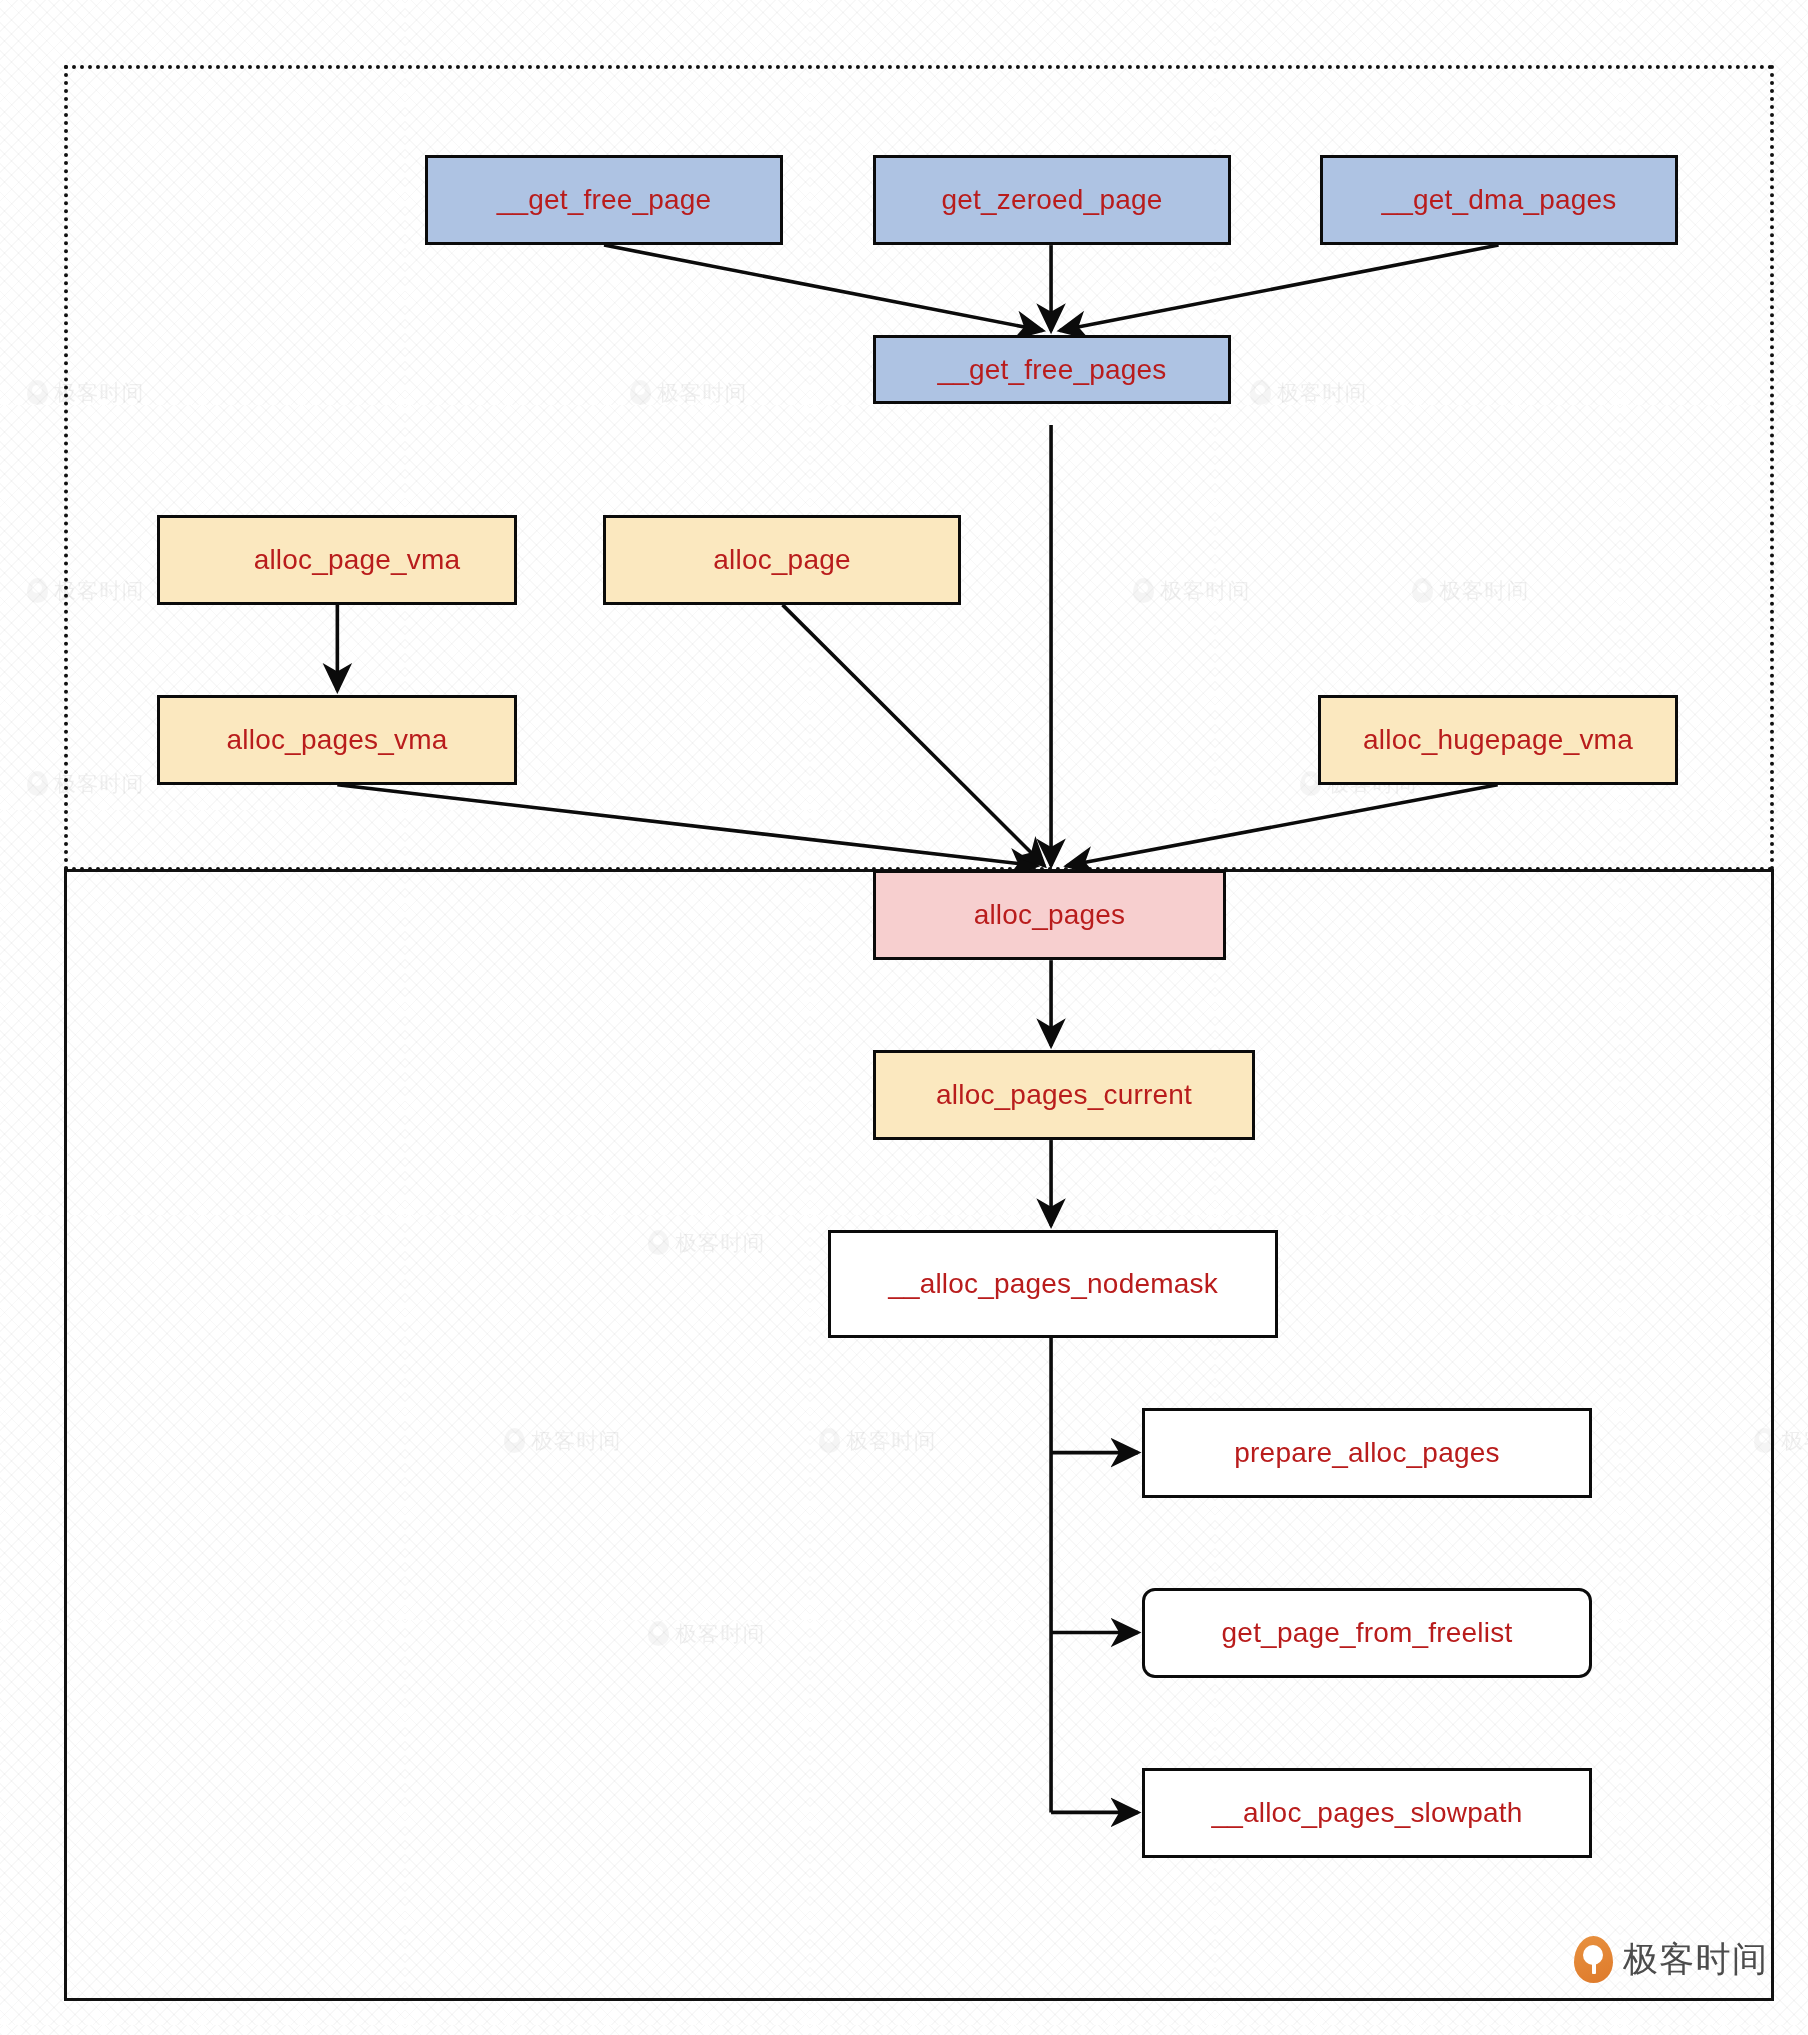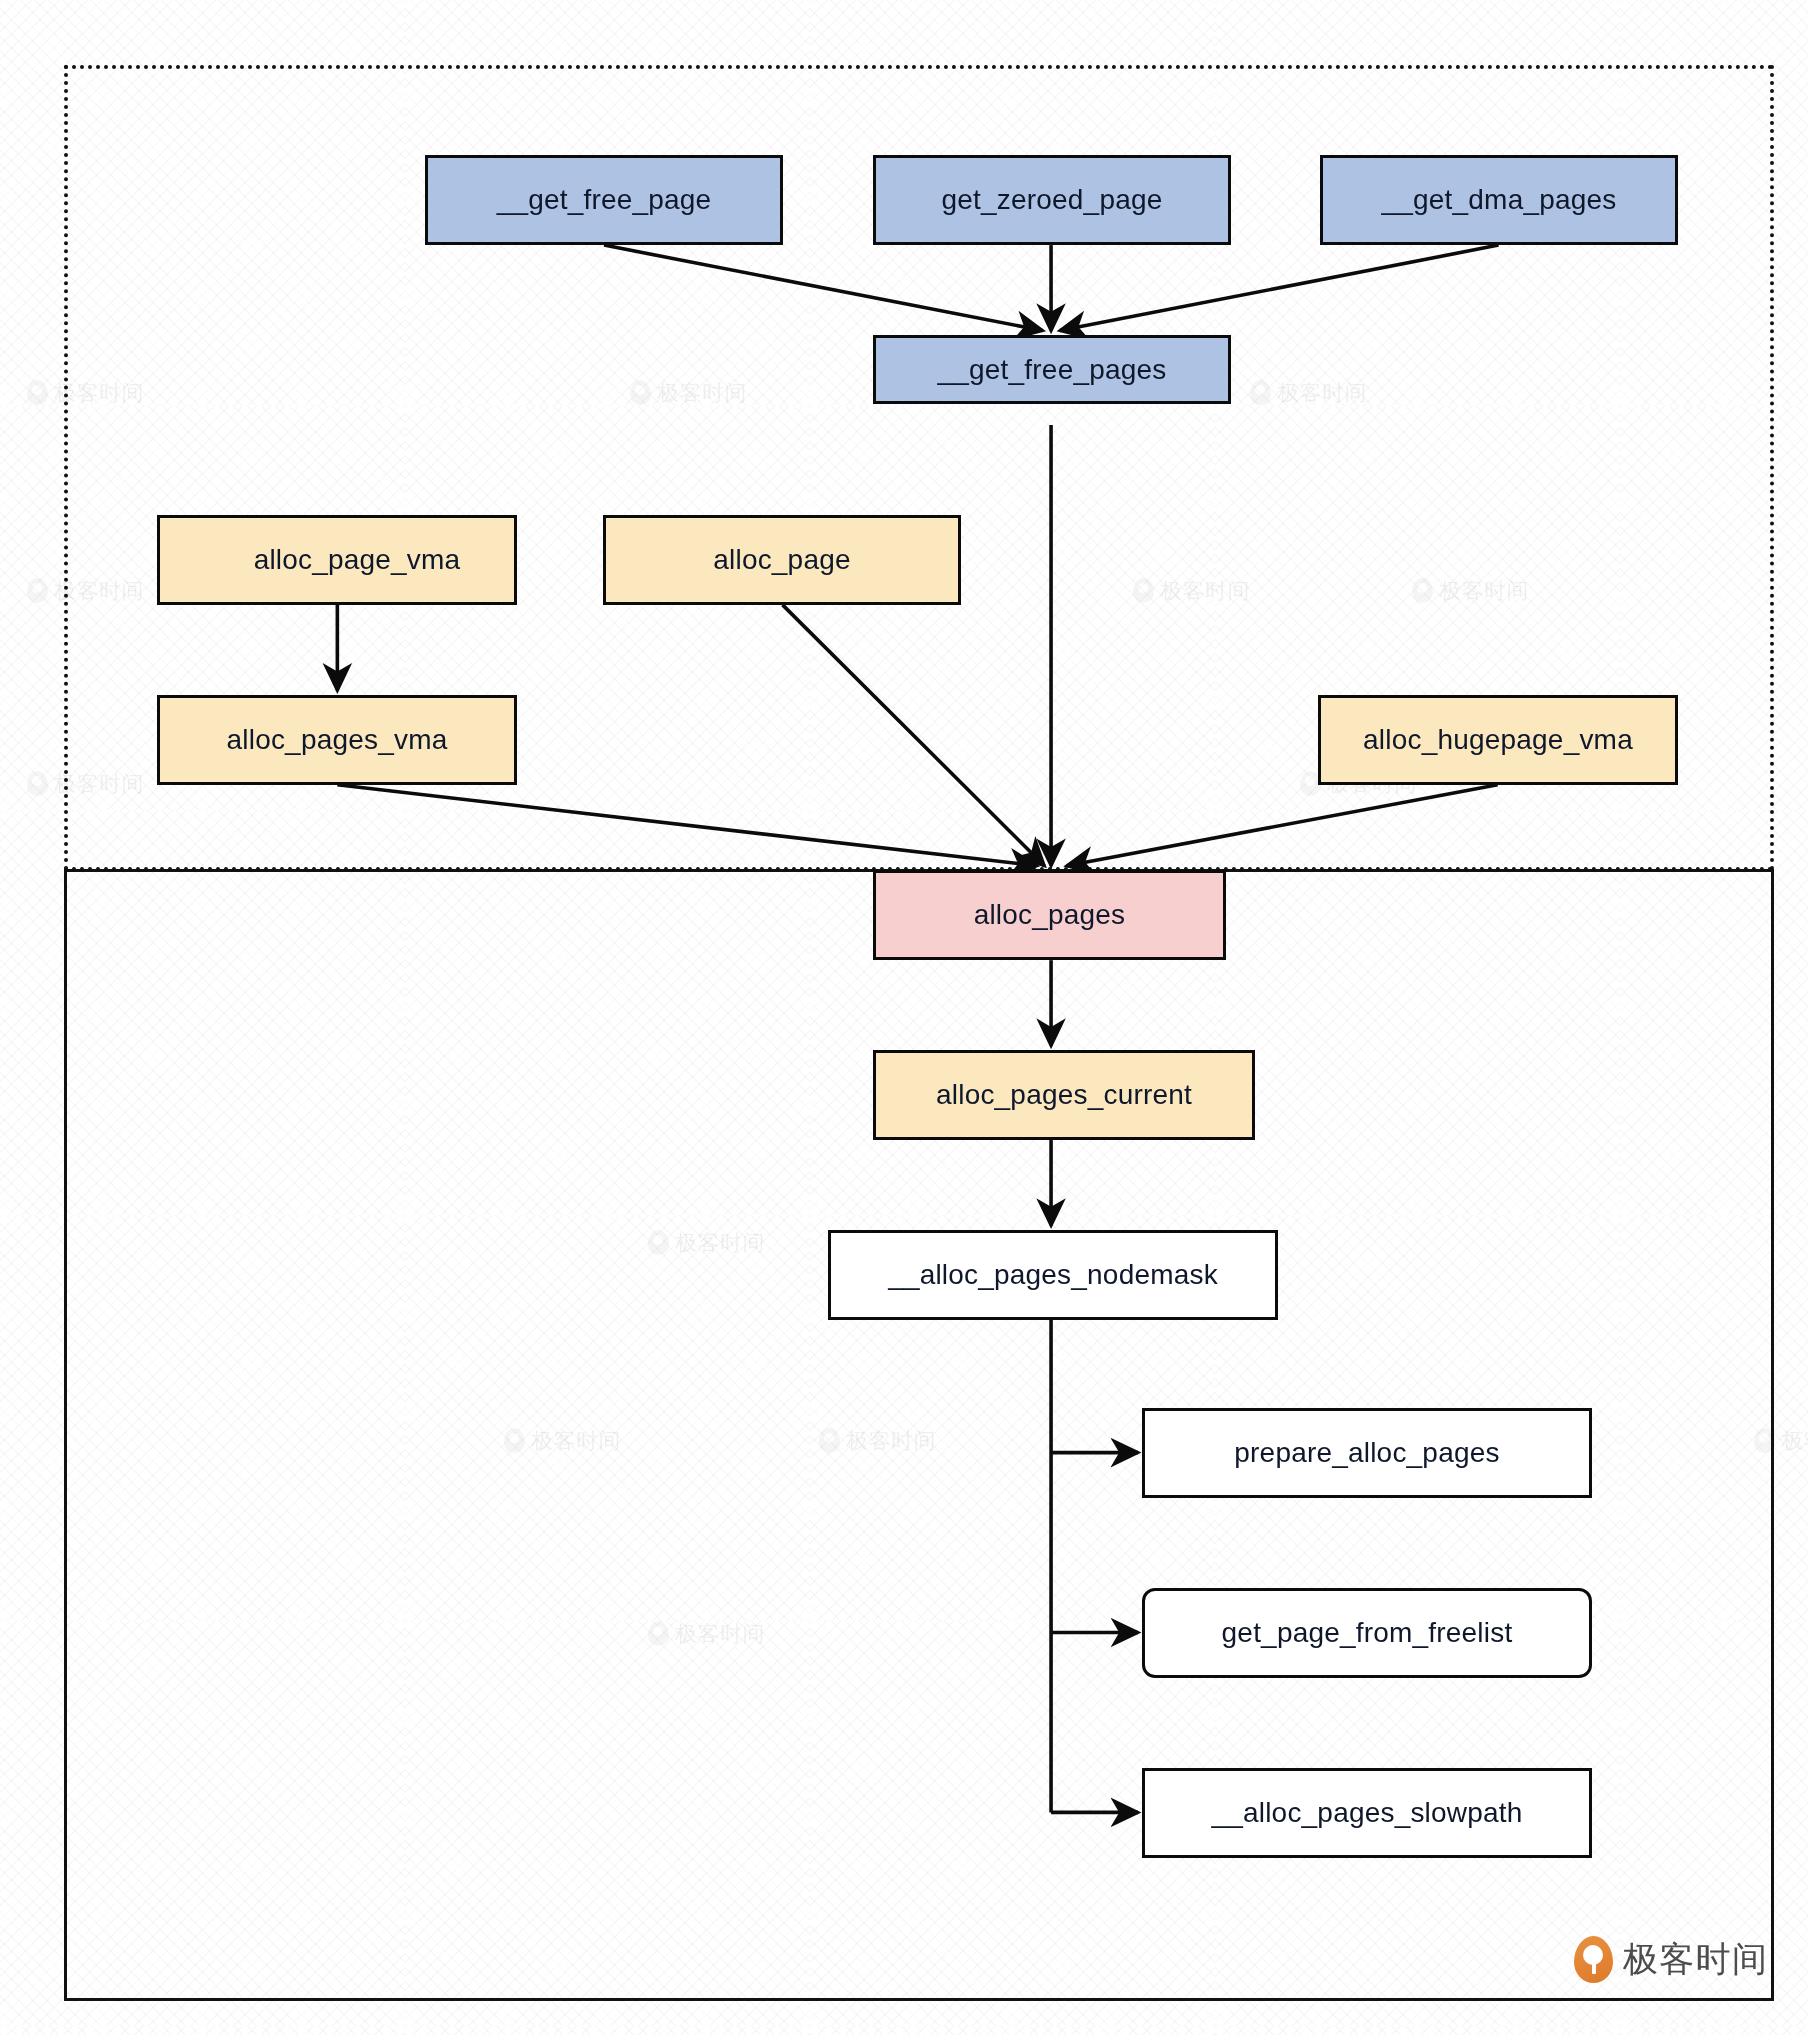--- a/index.html
+++ b/index.html
@@ -49,21 +49,21 @@
   }
 
   
   #edges{position:absolute;left:0;top:0;width:1808px;height:2035px;pointer-events:none;}
 
   
   .node{
     position:absolute;box-sizing:border-box;
     border:3.1px solid #0b0b0b;
     display:flex;align-items:center;justify-content:center;
-    font-size:28px;color:#0f172a;letter-spacing:0.2px;
+    font-size:28px;color:#b91c1c;letter-spacing:0.2px;
     text-align:left;line-height:1;
     font-family:"Liberation Sans","DejaVu Sans",sans-serif;
   }
   .n-blue{background:#aec3e3;}
   .n-yellow{background:#fbe8bf;}
   .n-pink{background:#f7cfcf;}
   .n-white{background:#ffffff;}
 
   
   #brand{
@@ -194,21 +194,21 @@
       <div class="node n-blue" style="left: 425px; top: 155px; width: 358px; height: 90px;">__get_free_page</div>
       <div class="node n-blue" style="left: 873px; top: 155px; width: 358px; height: 90px;">get_zeroed_page</div>
       <div class="node n-blue" style="left: 1320px; top: 155px; width: 358px; height: 90px;">__get_dma_pages</div>
       <div class="node n-blue" style="left: 873px; top: 335px; width: 358px; height: 69px;">__get_free_pages</div>
       <div class="node n-yellow" style="left: 157px; top: 515px; width: 360px; height: 90px; padding-left: 40px;">alloc_page_vma</div>
       <div class="node n-yellow" style="left: 603px; top: 515px; width: 358px; height: 90px;">alloc_page</div>
       <div class="node n-yellow" style="left: 157px; top: 695px; width: 360px; height: 90px;">alloc_pages_vma</div>
       <div class="node n-yellow" style="left: 1318px; top: 695px; width: 360px; height: 90px;">alloc_hugepage_vma</div>
       <div class="node n-pink" style="left: 873px; top: 870px; width: 353px; height: 90px;">alloc_pages</div>
       <div class="node n-yellow" style="left: 873px; top: 1050px; width: 382px; height: 90px;">alloc_pages_current</div>
-      <div class="node n-white" style="left: 828px; top: 1230px; width: 450px; height: 90px;">__alloc_pages_nodemask</div>
+      <div class="node n-white" style="left: 828px; top: 1230px; width: 450px; height: 108px;">__alloc_pages_nodemask</div>
       <div class="node n-white" style="left: 1142px; top: 1408px; width: 450px; height: 90px;">prepare_alloc_pages</div>
       <div class="node n-white" style="left: 1142px; top: 1588px; width: 450px; height: 90px; border-radius: 13px;">get_page_from_freelist</div>
       <div class="node n-white" style="left: 1142px; top: 1768px; width: 450px; height: 90px;">__alloc_pages_slowpath</div>
     </div>
 
   <div id="brand">
     <div class="pin"></div>
     <div class="btxt">极客时间</div>
   </div>
 

